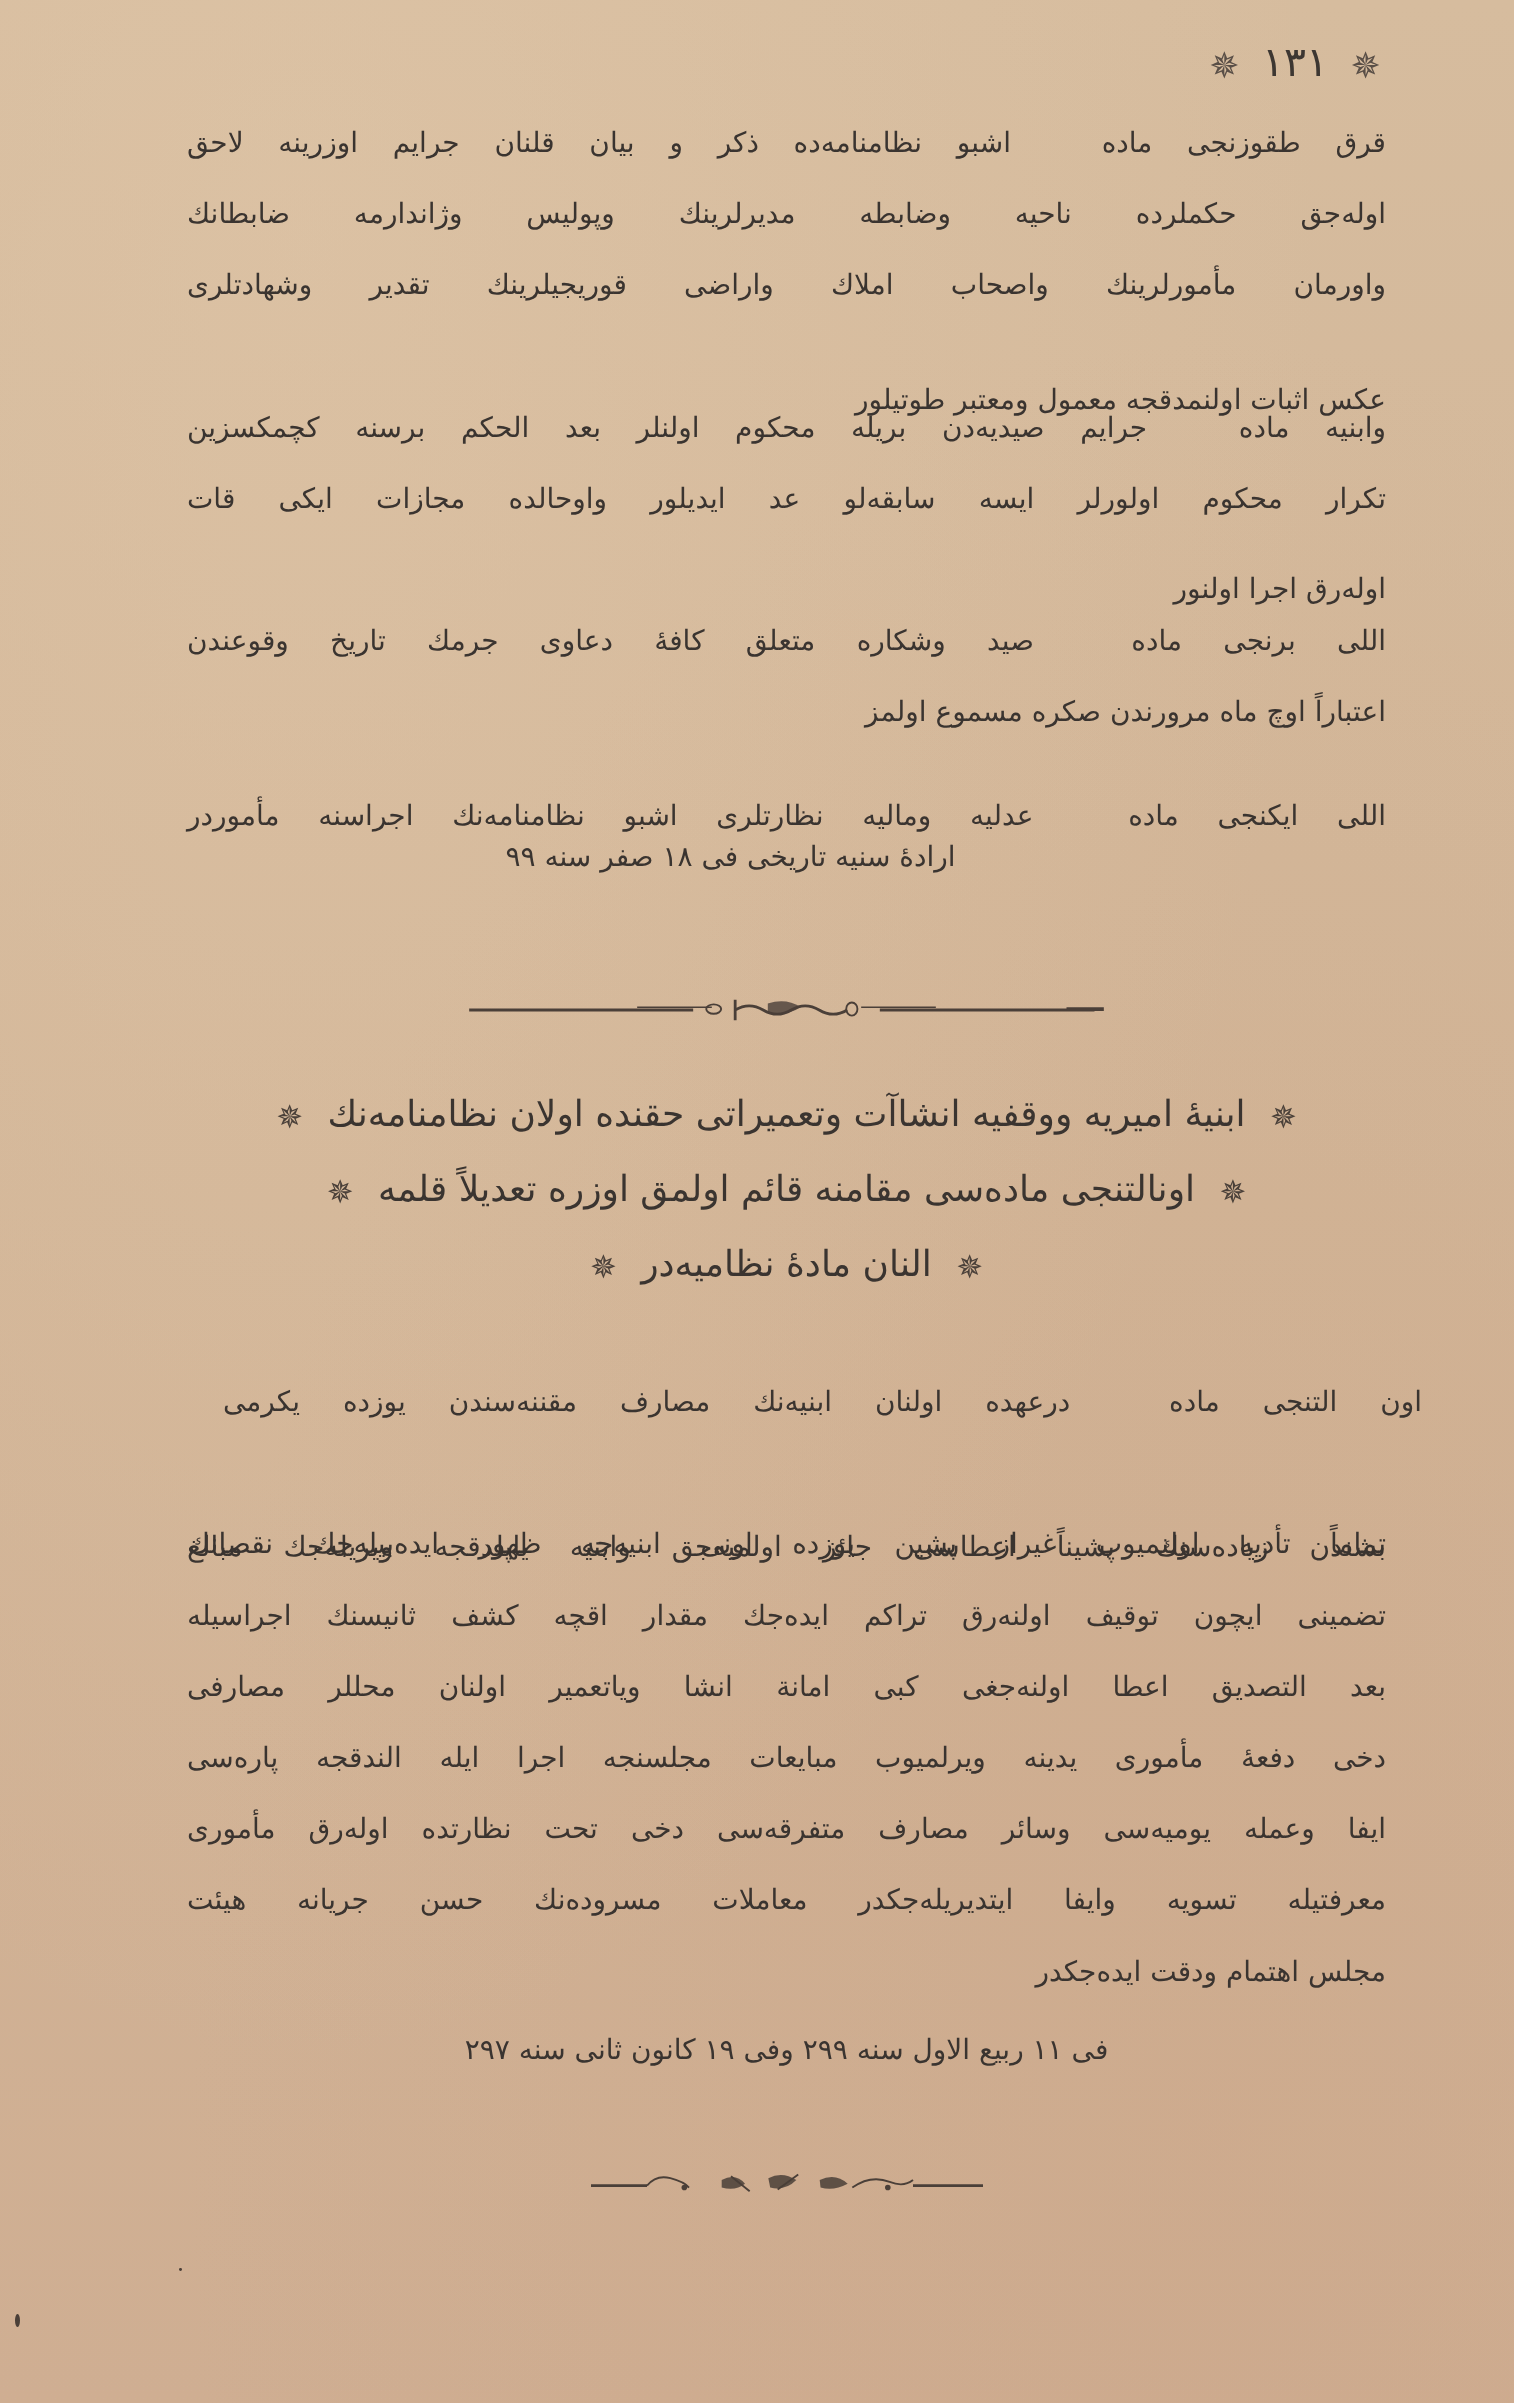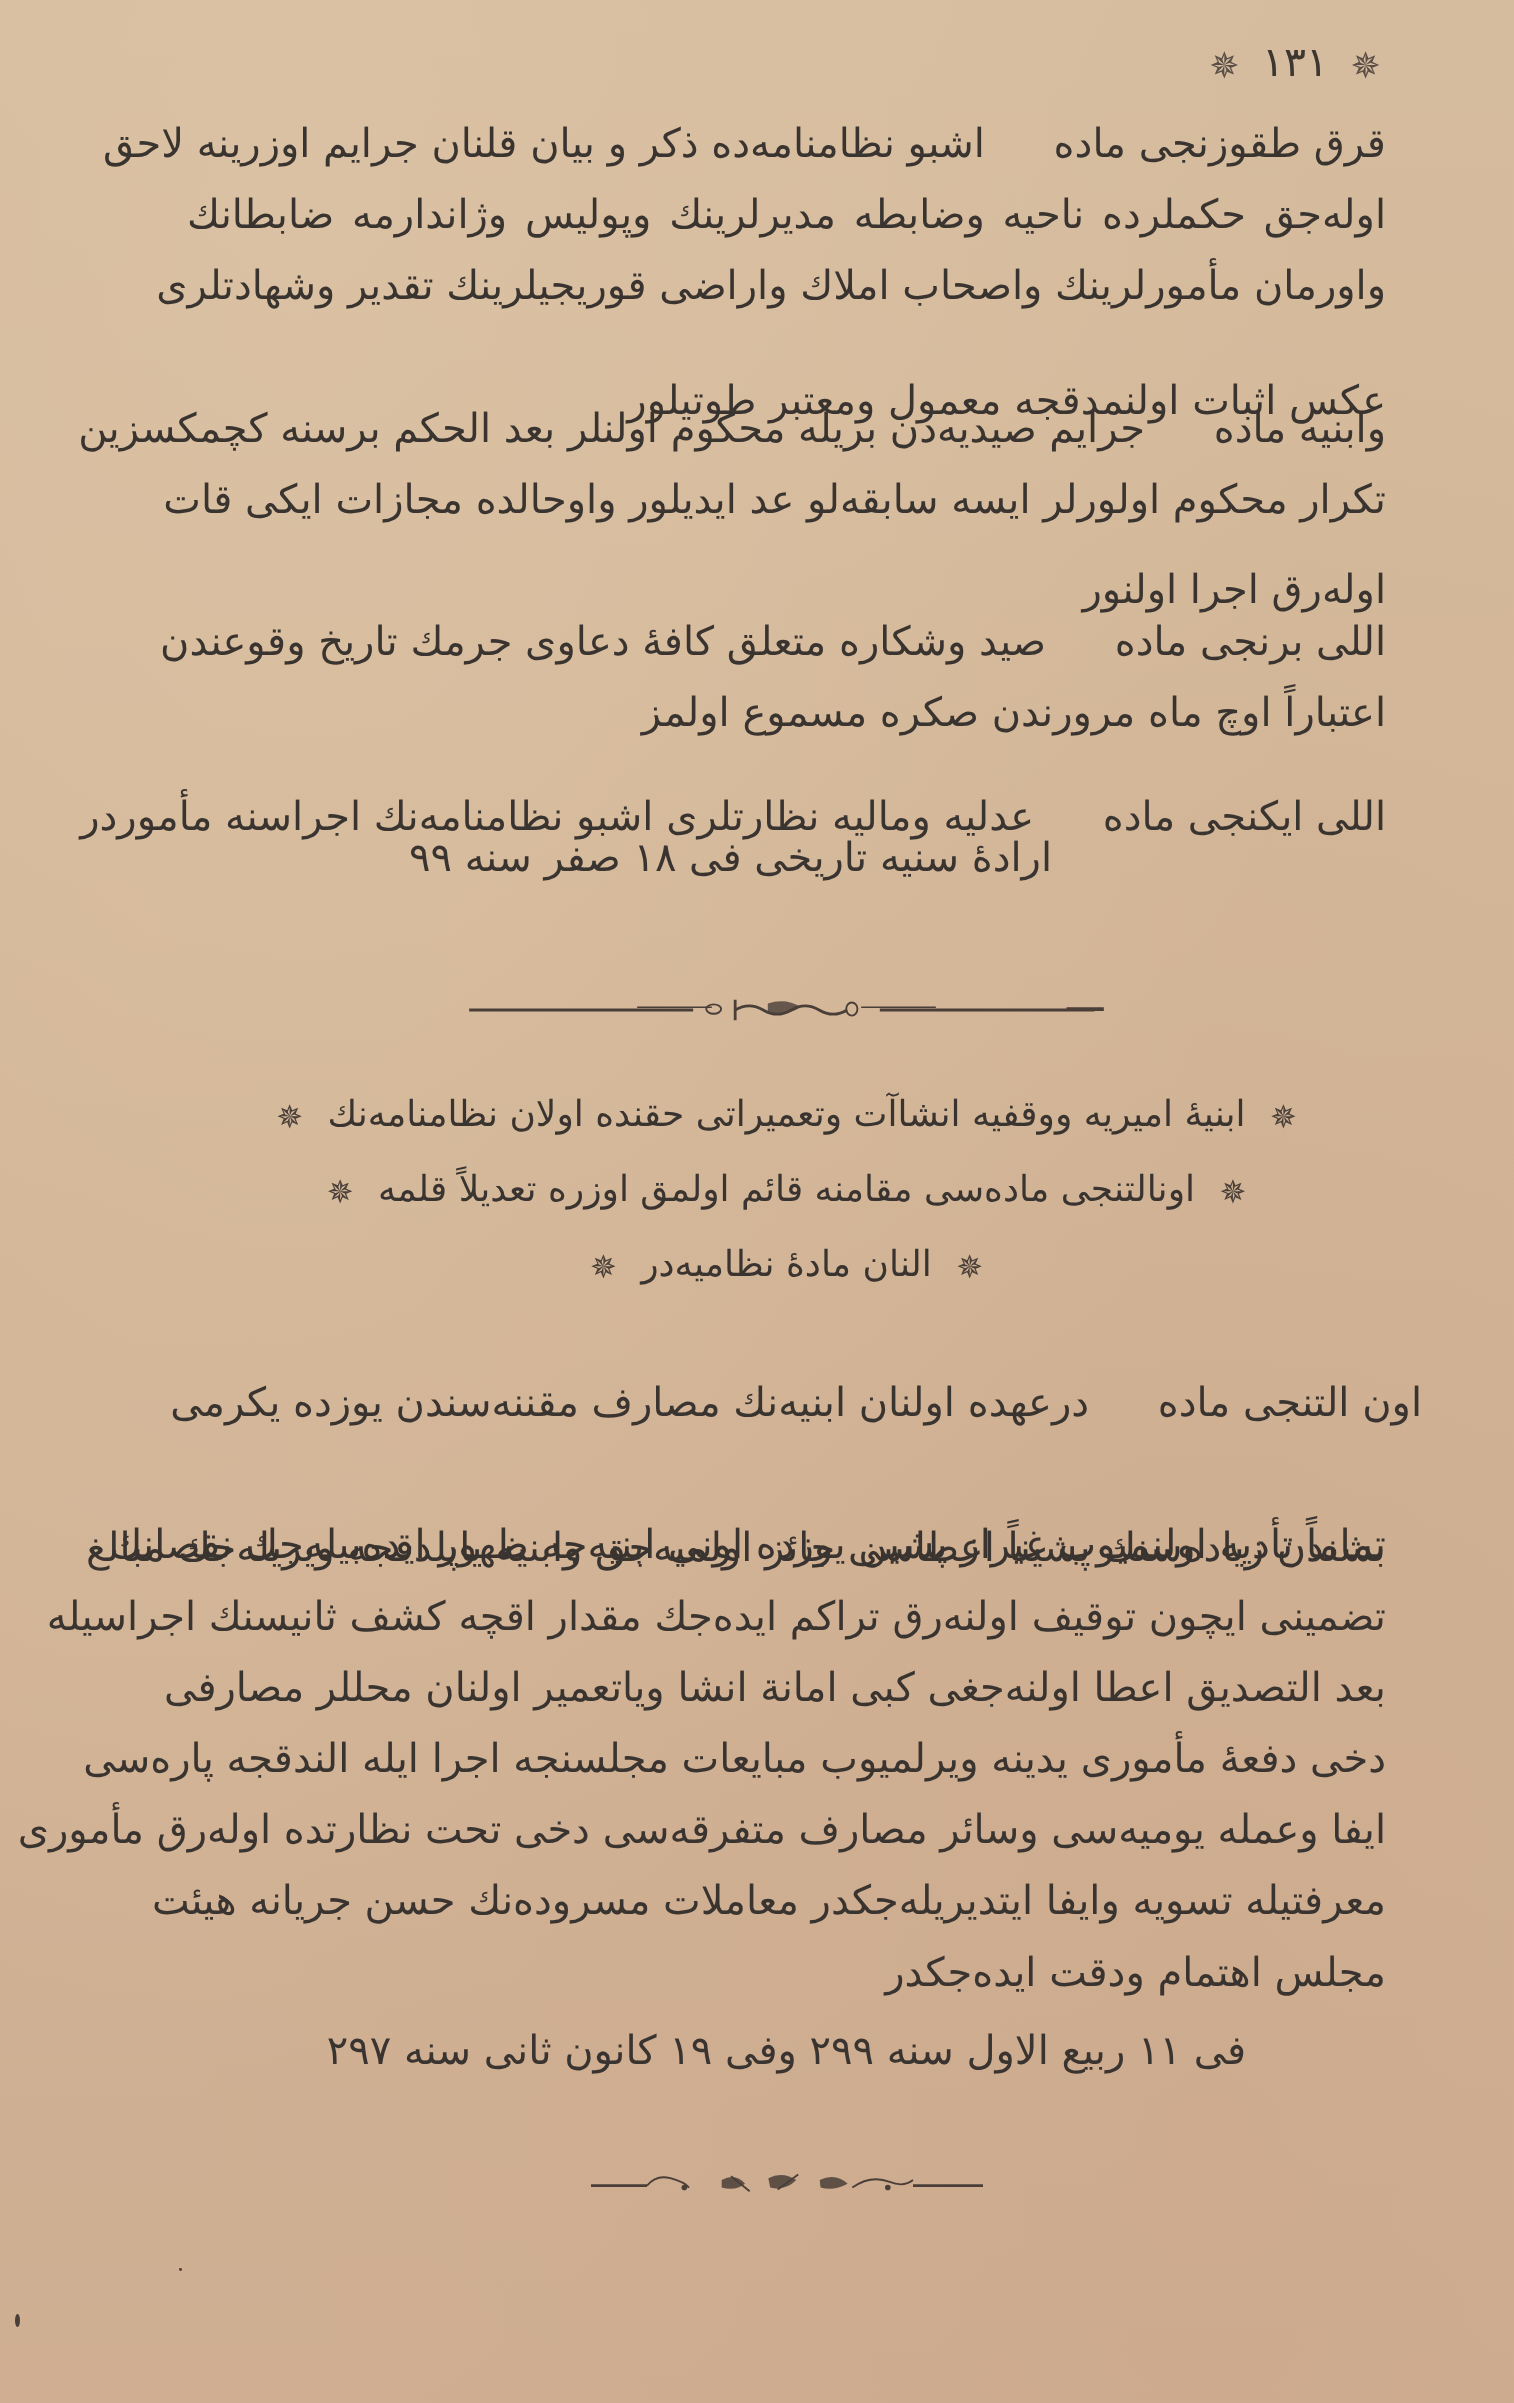--- a/index.html
+++ b/index.html
@@ -43,21 +43,21 @@
       display: inline-block;
       font-size: 36px;
       color: #5a4f47;
       vertical-align: middle;
       margin: 0 9.4px;
     }
     .body-line {
       position: absolute;
       left: 0;
       width: 1199px;
-      font-size: 40px;
+      font-size: 28px;
       line-height: 54px;
       height: 56px;
       white-space: nowrap;
       text-align: right;
       color: #3a3430;
     }
     .body-line.justify {
       text-align: justify;
       text-align-last: justify;
     }

